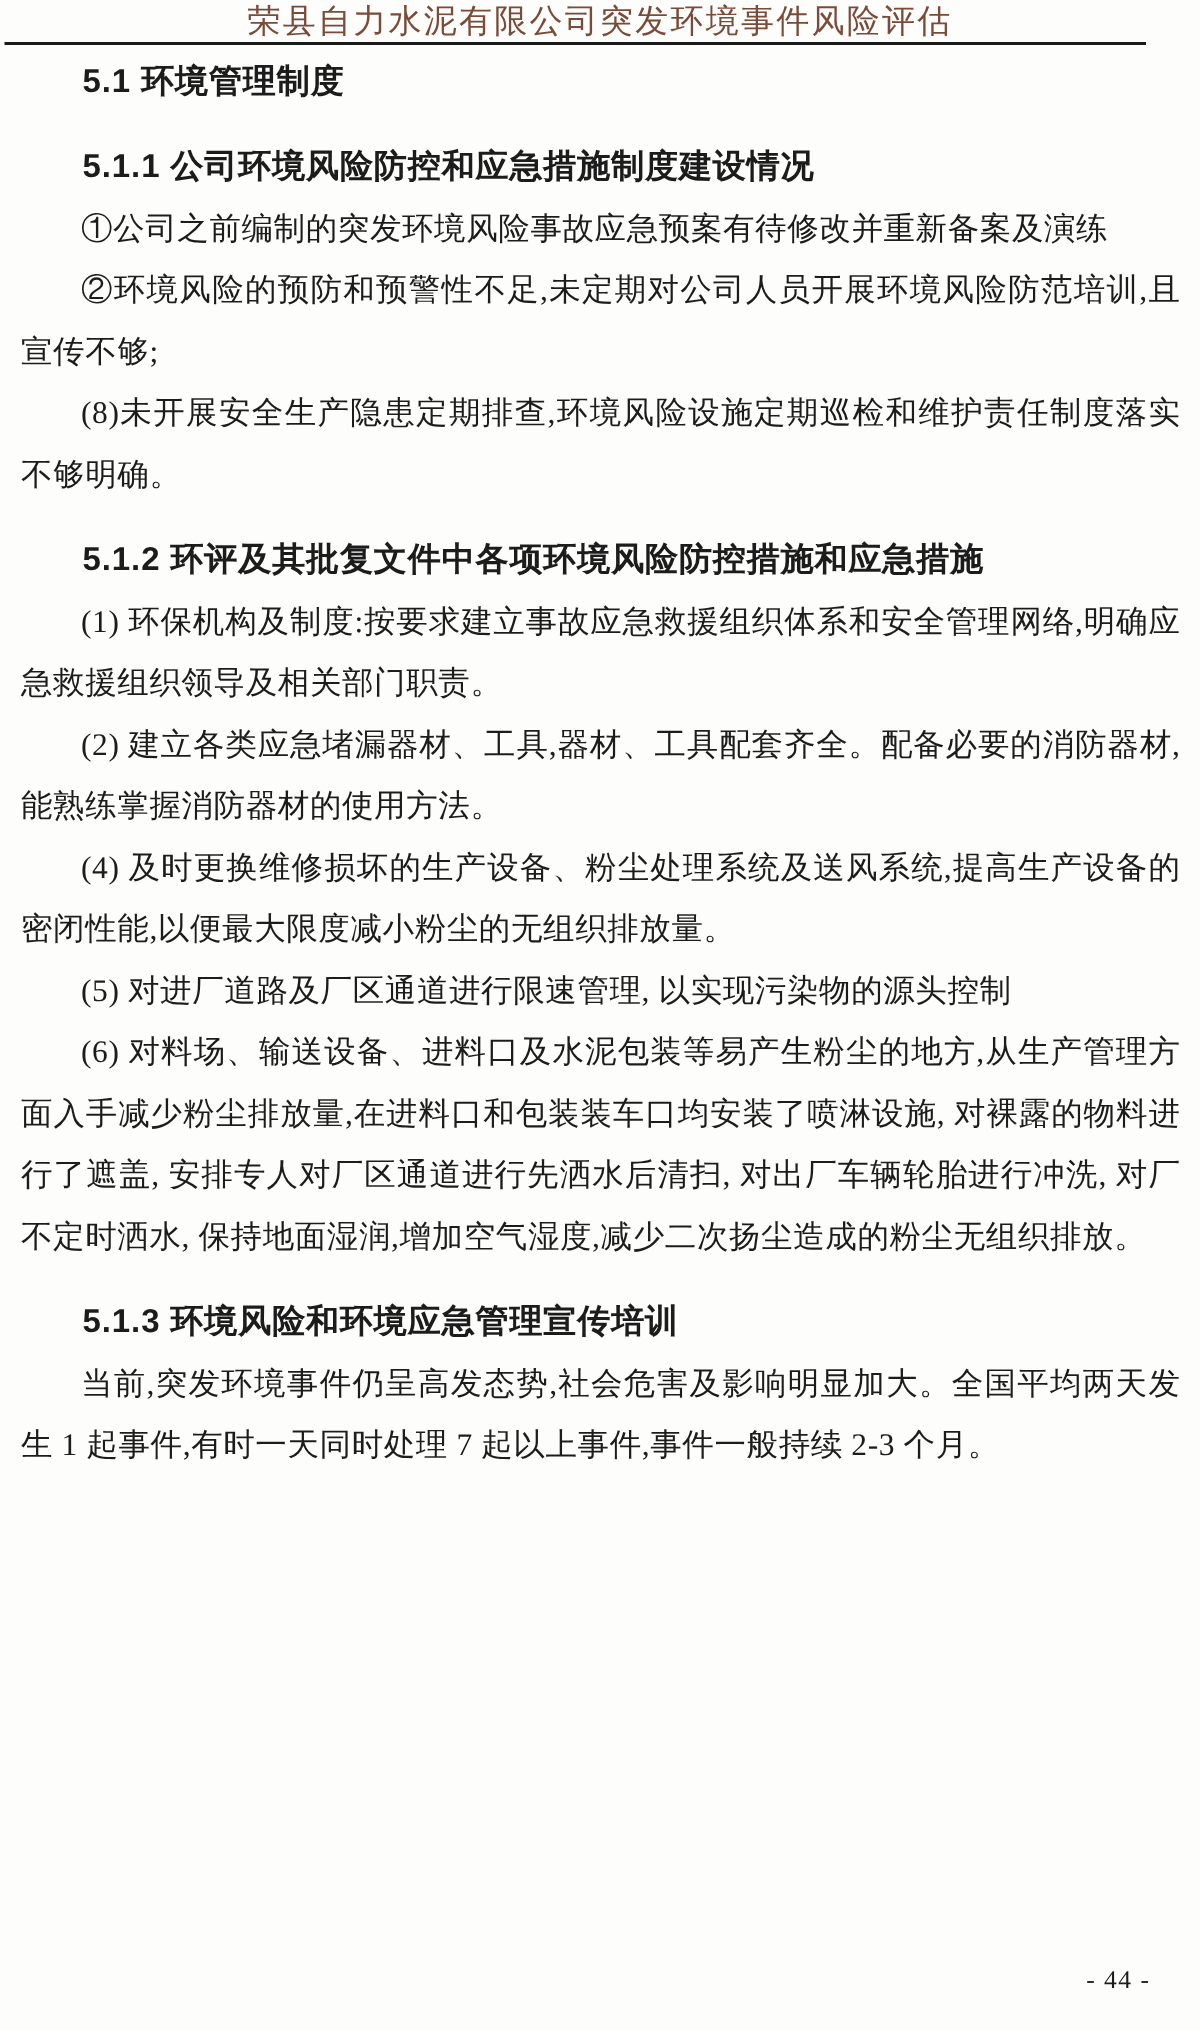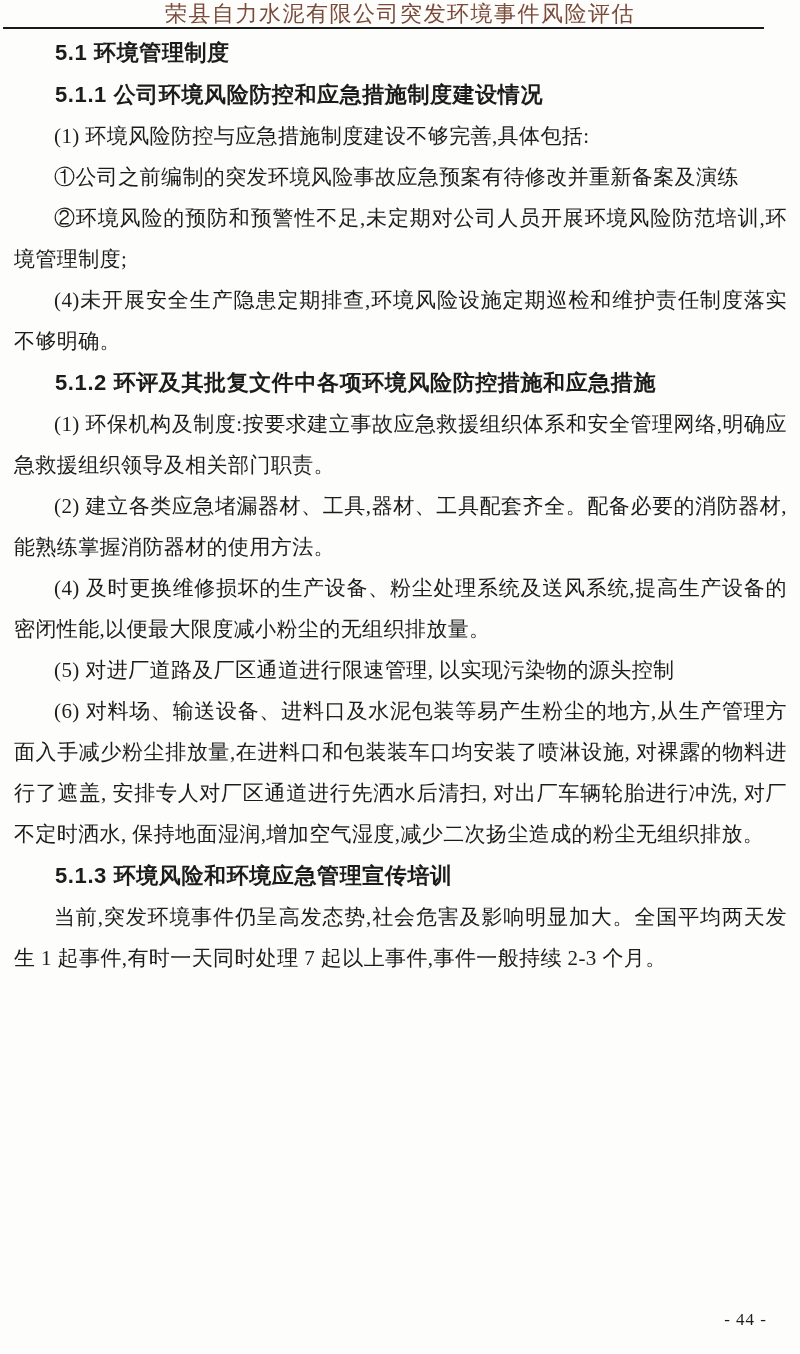--- a/index.html
+++ b/index.html
@@ -42,21 +42,21 @@
     text-justify:inter-ideograph;
     letter-spacing:0.4px;
   }
   .doc-h1, .doc-h2{
     font-family:"Liberation Sans","DejaVu Sans",sans-serif;
     font-weight:bold;
     text-indent:41px;
     letter-spacing:0.6px;
   }
   .doc-h1{font-size:22px;line-height:42px;}
-  .doc-h2{font-size:22px;line-height:42px;margin-top:0;}
+  .doc-h2{font-size:22px;line-height:42px;margin-top:15px;}
   .doc-p{
     text-indent:40px;
     margin:0;
   }
   .page-footer{
     position:absolute;
     right:33px;
     bottom:24px;
     font-size:17px;
     letter-spacing:1px;
@@ -69,24 +69,23 @@
 <div class="page">
 
   <div class="page-header">
     <span class="title">荣县自力水泥有限公司突发环境事件风险评估</span>
   </div>
   <div class="header-rule"></div>
 
   <div class="content">
     <div class="doc-h1">5.1 环境管理制度</div>
     <div class="doc-h2">5.1.1 公司环境风险防控和应急措施制度建设情况</div>
-    <div class="doc-p">(1) 环境风险防控与应急措施制度建设不够完善,具体包括:</div>
     <div class="doc-p">①公司之前编制的突发环境风险事故应急预案有待修改并重新备案及演练</div>
-    <div class="doc-p">②环境风险的预防和预警性不足,未定期对公司人员开展环境风险防范培训,环境管理制度;</div>
-    <div class="doc-p">(4)未开展安全生产隐患定期排查,环境风险设施定期巡检和维护责任制度落实不够明确。</div>
+    <div class="doc-p">②环境风险的预防和预警性不足,未定期对公司人员开展环境风险防范培训,且宣传不够;</div>
+    <div class="doc-p">(8)未开展安全生产隐患定期排查,环境风险设施定期巡检和维护责任制度落实不够明确。</div>
     <div class="doc-h2">5.1.2 环评及其批复文件中各项环境风险防控措施和应急措施</div>
     <div class="doc-p">(1) 环保机构及制度:按要求建立事故应急救援组织体系和安全管理网络,明确应急救援组织领导及相关部门职责。</div>
     <div class="doc-p">(2) 建立各类应急堵漏器材、工具,器材、工具配套齐全。配备必要的消防器材,能熟练掌握消防器材的使用方法。</div>
     <div class="doc-p">(4) 及时更换维修损坏的生产设备、粉尘处理系统及送风系统,提高生产设备的密闭性能,以便最大限度减小粉尘的无组织排放量。</div>
     <div class="doc-p">(5) 对进厂道路及厂区通道进行限速管理, 以实现污染物的源头控制</div>
     <div class="doc-p">(6) 对料场、输送设备、进料口及水泥包装等易产生粉尘的地方,从生产管理方面入手减少粉尘排放量,在进料口和包装装车口均安装了喷淋设施, 对裸露的物料进行了遮盖, 安排专人对厂区通道进行先洒水后清扫, 对出厂车辆轮胎进行冲洗, 对厂不定时洒水, 保持地面湿润,增加空气湿度,减少二次扬尘造成的粉尘无组织排放。</div>
     <div class="doc-h2">5.1.3 环境风险和环境应急管理宣传培训</div>
     <div class="doc-p">当前,突发环境事件仍呈高发态势,社会危害及影响明显加大。全国平均两天发生 1 起事件,有时一天同时处理 7 起以上事件,事件一般持续 2-3 个月。</div>
   </div>
 

